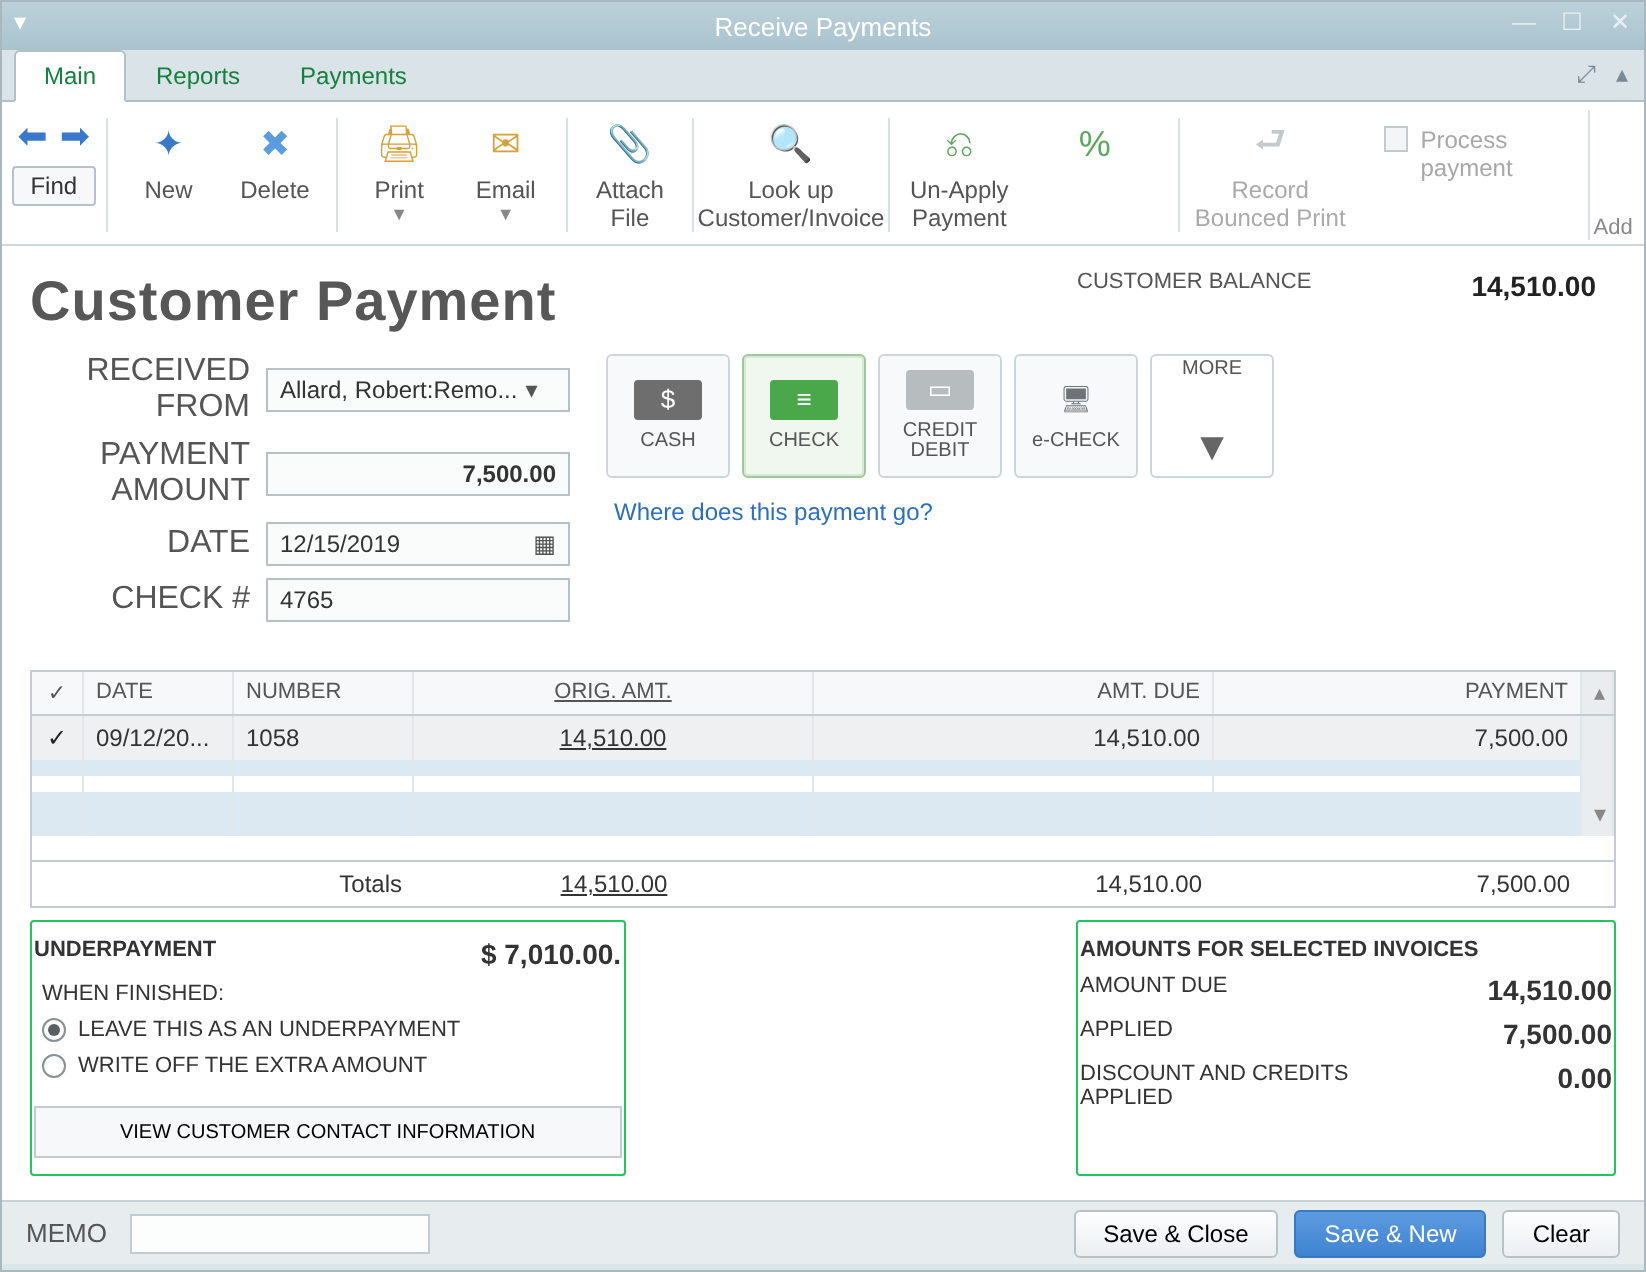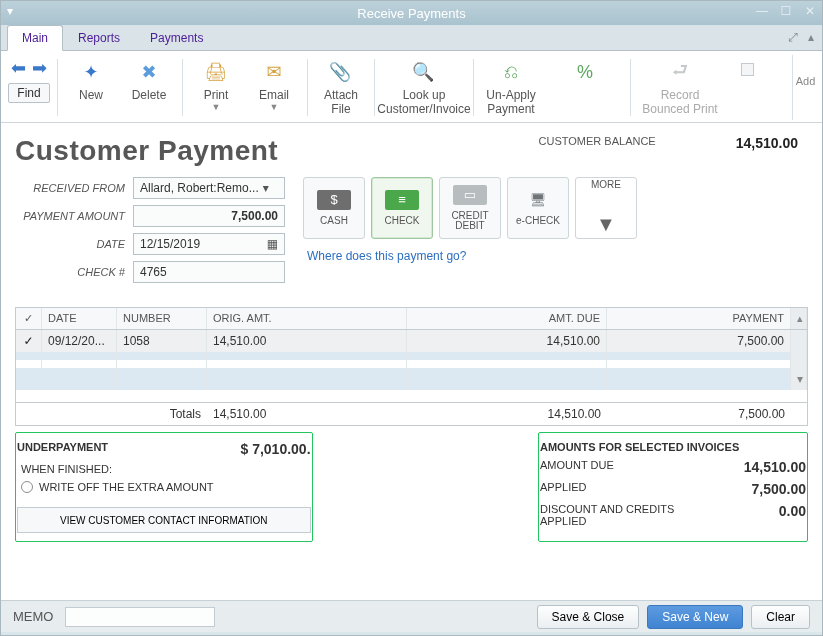--- a/index.html
+++ b/index.html
@@ -8,49 +8,49 @@
 
   
   .titlebar { height: 24px; background: linear-gradient(#bcd1da,#a9c3ce); display: flex; align-items: center; position: relative; }
   .titlebar .title { flex: 1; text-align: center; color: #fff; font-size: 13px; }
   .titlebar .winbtns { position: absolute; right: 4px; top: 2px; display: flex; gap: 8px; }
   .titlebar .winbtns span { width: 16px; height: 16px; display: inline-flex; align-items: center; justify-content: center; color: #e8eff2; cursor: pointer; }
   .titlebar .qb-arrows { position:absolute; left:6px; top:3px; color:#fff; font-size:12px; }
 
   
   .tabsbar { height: 26px; background: #d9e3e8; display: flex; align-items: flex-end; padding: 0 6px; border-bottom: 1px solid #b2bfc5; position: relative; }
-  .tab { padding: 5px 14px; color: #4c1d95; border: 1px solid transparent; border-bottom: none; cursor: pointer; }
+  .tab { padding: 5px 14px; color: #15803d; border: 1px solid transparent; border-bottom: none; cursor: pointer; }
   .tab.active { background: #fff; border: 1px solid #b2bfc5; border-bottom: 1px solid #fff; border-radius: 3px 3px 0 0; position: relative; top: 1px; }
   .tabsbar .right-icons { position: absolute; right: 8px; top: 5px; display: flex; gap: 10px; color: #7b8a93; }
 
   
   .toolbar { background: #fff; border-bottom: 1px solid #cdd6da; display: flex; align-items: stretch; padding: 4px 4px 2px 4px; }
   .tool-item { width: 58px; display: flex; flex-direction: column; align-items: center; justify-content: flex-start; padding: 4px 2px; color: #555; cursor: pointer; text-align:center; }
   .tool-item.wide { width: 90px; }
   .tool-item .ico { width: 26px; height: 26px; display: flex; align-items: center; justify-content: center; font-size: 18px; margin-bottom: 3px; }
   .tool-item.disabled { color: #aaa; }
   .tool-sep { width: 1px; background: #d8e0e3; margin: 4px 4px; }
   .tool-find { width: 48px; display:flex; flex-direction:column; align-items:center; justify-content:flex-start; padding-top:2px; }
   .tool-find .arrows { display:flex; gap:6px; font-size:18px; color:#3a78c9; }
   .tool-find .findbtn { margin-top:4px; border:1px solid #b7c2c8; background:#f6f8f9; padding:2px 8px; border-radius:2px; cursor:pointer; }
   .dd { font-size: 9px; color:#888; }
   .process-pay { margin-left: 16px; display: flex; align-items:flex-start; gap:6px; color:#a8a8a8; padding-top:8px; }
   .process-pay .cb { width:13px; height:13px; border:1px solid #c3cbd0; background:#f3f5f6; }
-  .add-chop { width:26px; border-left:1px solid #d8e0e3; display:flex; flex-direction:column; align-items:center; justify-content:flex-start; color:#888; padding-top:20px; font-size:11px;}
+  .add-chop { width:26px; border-left:1px solid #d8e0e3; display:flex; flex-direction:column; align-items:center; justify-content:flex-end; color:#888; padding-top:20px; font-size:11px;}
 
   
   .main { background: #fff; padding: 8px 14px 4px 14px; position:relative; height: calc(636px - 24px - 26px - 77px - 32px); overflow:hidden; }
   .page-title { font-size: 28px; font-weight: bold; color: #575757; letter-spacing: 0.5px; margin: 4px 0 10px 0; }
   .cust-balance { position:absolute; right:24px; top:12px; display:flex; gap:80px; font-size:11px; color:#555; }
   .cust-balance .val { font-weight:bold; font-size:14px; color:#222; }
 
   .form-row { display:flex; align-items:flex-start; gap:18px; }
   .form-left { width: 270px; }
   .fl-row { display:flex; align-items:center; margin-bottom:6px; }
-  .fl-row label { width:110px; text-align:right; margin-right:8px; font-size:11px; color:#555;font-style:italic; }
+  .fl-row label { width:110px; text-align:right; margin-right:8px; font-size:16px; color:#555; }
   .fl-row .pseudo-input { flex:1; height:22px; border:1px solid #b7c2c8; background:#fafbfb; display:flex; align-items:center; padding:0 6px; font-size:12px; }
   .fl-row .pseudo-input.right { justify-content:flex-end; font-weight:bold; }
   .fl-row .pseudo-input .cal { margin-left:auto; color:#555; }
   .fl-row .pseudo-input .dd2 { margin-left:4px; color:#555; }
 
   .pay-methods { display:flex; gap:6px; align-items:stretch; }
   .pm { width:62px; height:62px; border:1px solid #cdd6da; border-radius:3px; background:#f7f9fa; display:flex; flex-direction:column; align-items:center; justify-content:center; cursor:pointer; }
   .pm.sel { border:1px solid #9fc79f; background:#f0f7ef; box-shadow:inset 0 0 0 1px #d6e9d2; }
   .pm .pico { width:34px; height:20px; border-radius:2px; margin-bottom:6px; display:flex; align-items:center; justify-content:center; font-size:13px; }
   .pm .plabel { font-size:10px; color:#555; text-align:center; line-height:1.05; }
@@ -59,21 +59,21 @@
 
   .where-link { margin-top:10px; margin-left:4px; color:#2c6fbf; font-size:12px; cursor:pointer; }
 
   
   .tablewrap { margin-top:18px; border:1px solid #c3ccd0; }
   .thead { display:flex; background:#f6f8f9; border-bottom:1px solid #c3ccd0; font-size:11px; color:#555; }
   .thead div, .trow div { padding:4px 6px; border-right:1px solid #e1e6e9; }
   .col-ck { width:26px; text-align:center; }
   .col-date { width:75px; }
   .col-num { width:90px; }
-  .col-orig { width:200px; text-align:left; }
+  .col-orig { width:200px; text-align:center;text-decoration:underline; }
   .col-due { width:200px; text-align:right; }
   .col-pay { flex:1; text-align:right; }
   .col-scroll { width:16px; border-right:none; background:#e9edef; }
   .tbody { height:72px; }
   .trow { display:flex; font-size:12px; }
   .trow.even { background:#dde9f2; }
   .trow.odd { background:#fff; }
   .trow .col-ck { color:#222; }
   .tfoot { display:flex; border-top:1px solid #c3ccd0; font-size:12px; }
   .tfoot div { padding:4px 6px; }
@@ -172,20 +172,21 @@
     <div class="ico" style="color:#5ea75e">%</div>
   </div>
   <div class="tool-sep"></div>
   <div class="tool-item wide disabled">
     <div class="ico" style="color:#c6c9cb">⮐</div>
     <span style="white-space:pre-line">Record
 Bounced Print</span>
   </div>
   <div class="process-pay">
     <span class="cb"></span>
+    <span>Process payment</span>
   </div>
   <div style="flex:1"></div>
   <div class="add-chop">
     <span>Add</span>
   </div>
 </div>
 
 <div class="main">
   <div class="cust-balance">
     <span>CUSTOMER BALANCE</span>
@@ -307,20 +308,24 @@
     </div>
   </div>
 
   <div class="subpanels">
     <div class="panel under">
       <div class="phead">
         <span>UNDERPAYMENT</span>
         <span class="amt">$ 7,010.00.</span>
       </div>
       <div style="margin:6px 0 6px 4px">WHEN FINISHED:</div>
+      <div style="margin:4px 0 6px 4px; display:flex; align-items:center">
+        <span class="radio sel"></span>
+        <span>LEAVE THIS AS AN UNDERPAYMENT</span>
+      </div>
       <div style="margin:4px 0 4px 4px; display:flex; align-items:flex-end">
         <span class="radio"></span>
         <span>WRITE OFF THE EXTRA AMOUNT</span>
       </div>
       <button class="viewbtn">VIEW CUSTOMER CONTACT INFORMATION</button>
     </div>
 
     <div class="blank-mid"></div>
 
     <div class="panel sel-invoices" style="max-width:270px">

